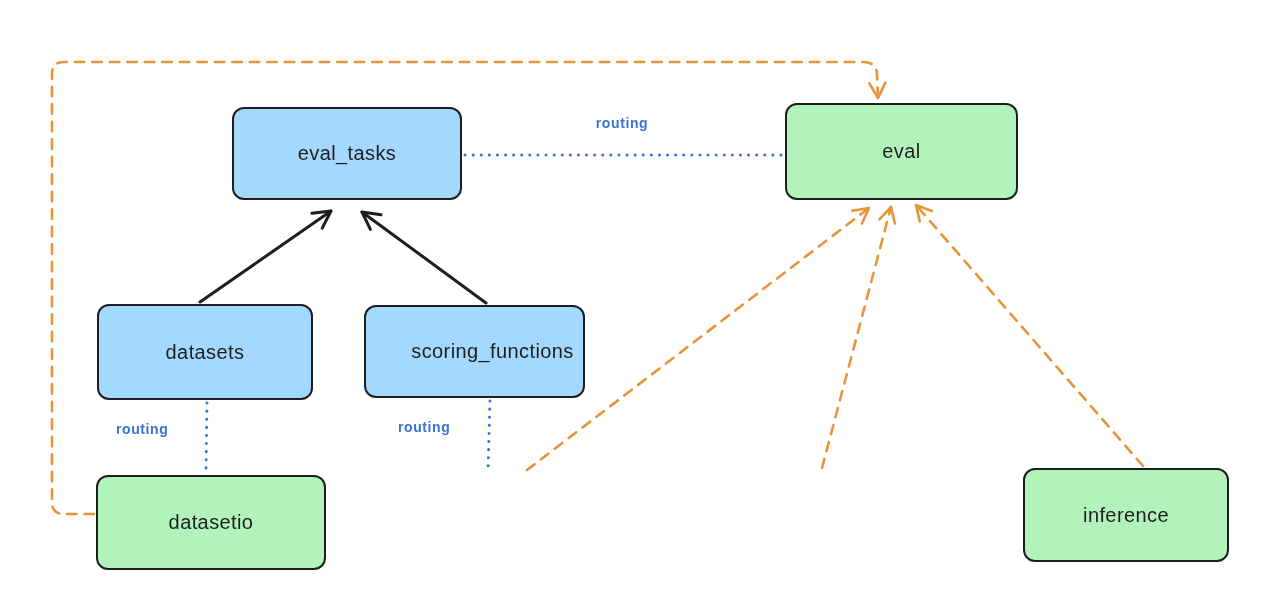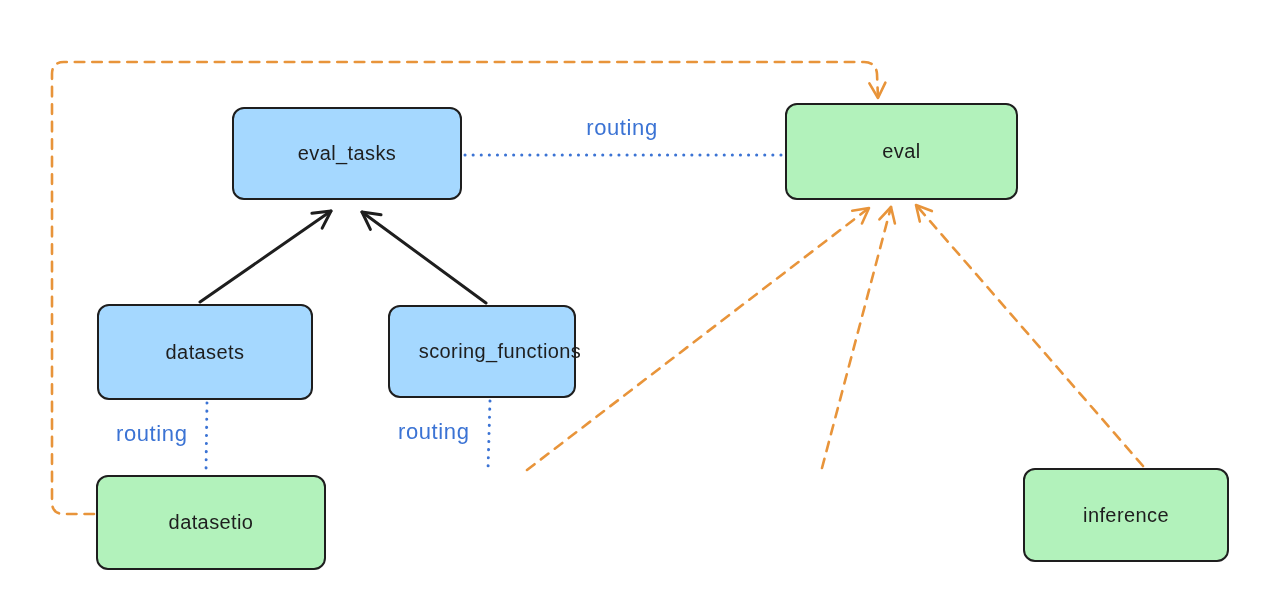--- a/index.html
+++ b/index.html
@@ -33,31 +33,31 @@
     font-size: 20px;
     color: var(--stroke, #1e1e1e);
     letter-spacing: 0.4px;
   }
   .node.resource { background: var(--resource-fill, #a5d8ff); }
   .node.provider { background: var(--provider-fill, #b2f2bb); }
 
   #n-eval-tasks        { left: 232px; top: 107px; width: 230px; height: 93px; }
   #n-eval              { left: 785px; top: 103px; width: 233px; height: 97px; }
   #n-datasets          { left: 97px;  top: 304px; width: 216px; height: 96px; }
-  #n-scoring-functions { left: 388px; top: 305px; width: 188px; height: 93px; padding-left: 36px; }
+  #n-scoring-functions { left: 364px; top: 305px; width: 221px; height: 93px; padding-left: 36px; }
   #n-datasetio         { left: 96px;  top: 475px; width: 230px; height: 95px; }
   #n-scoring           { left: 388px; top: 473px; width: 227px; height: 95px; }
   #n-agents            { left: 708px; top: 470px; width: 234px; height: 95px; }
   #n-inference         { left: 1023px; top: 468px; width: 206px; height: 94px; }
 
   .edge-label {
     position: absolute;
     color: var(--routing-color, #3b73d4);
-    font-size: 22px;
-    font-weight: 400;
+    font-size: 14px;
+    font-weight: 700;
     letter-spacing: 0.6px;
     white-space: nowrap;
   }
   #lbl-routing-top  { left: 580px; top: 115px; width: 84px; text-align: center; }
   #lbl-routing-left { left: 116px; top: 421px; }
   #lbl-routing-mid  { left: 398px; top: 419px; }
 
   .e-black  { stroke: var(--stroke, #1e1e1e); }
   .e-blue   { stroke: var(--routing-color, #3b73d4); }
   .e-orange { stroke: var(--orange, #e8943a); }

